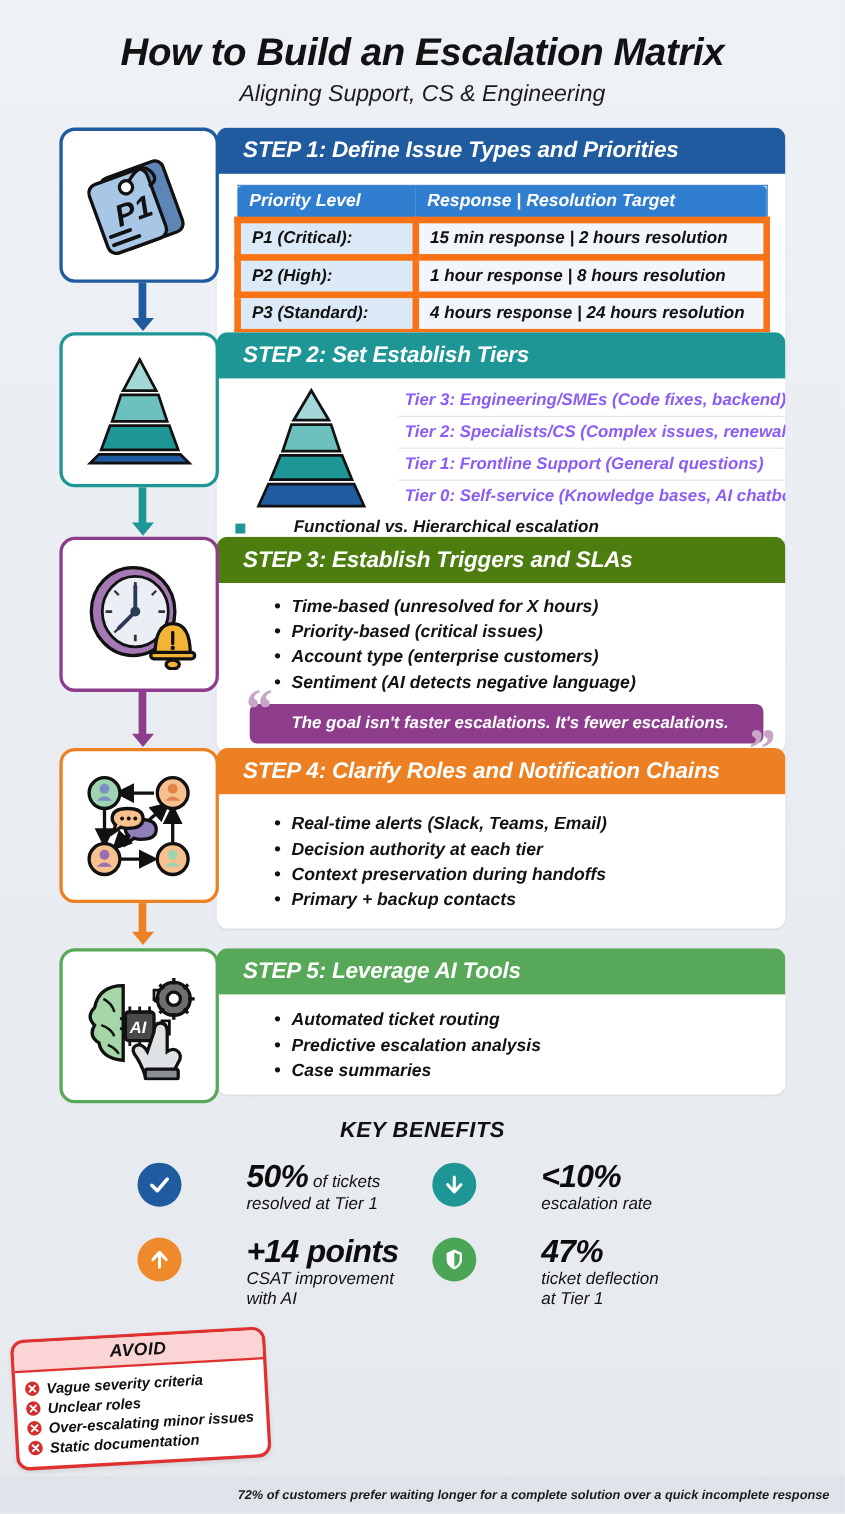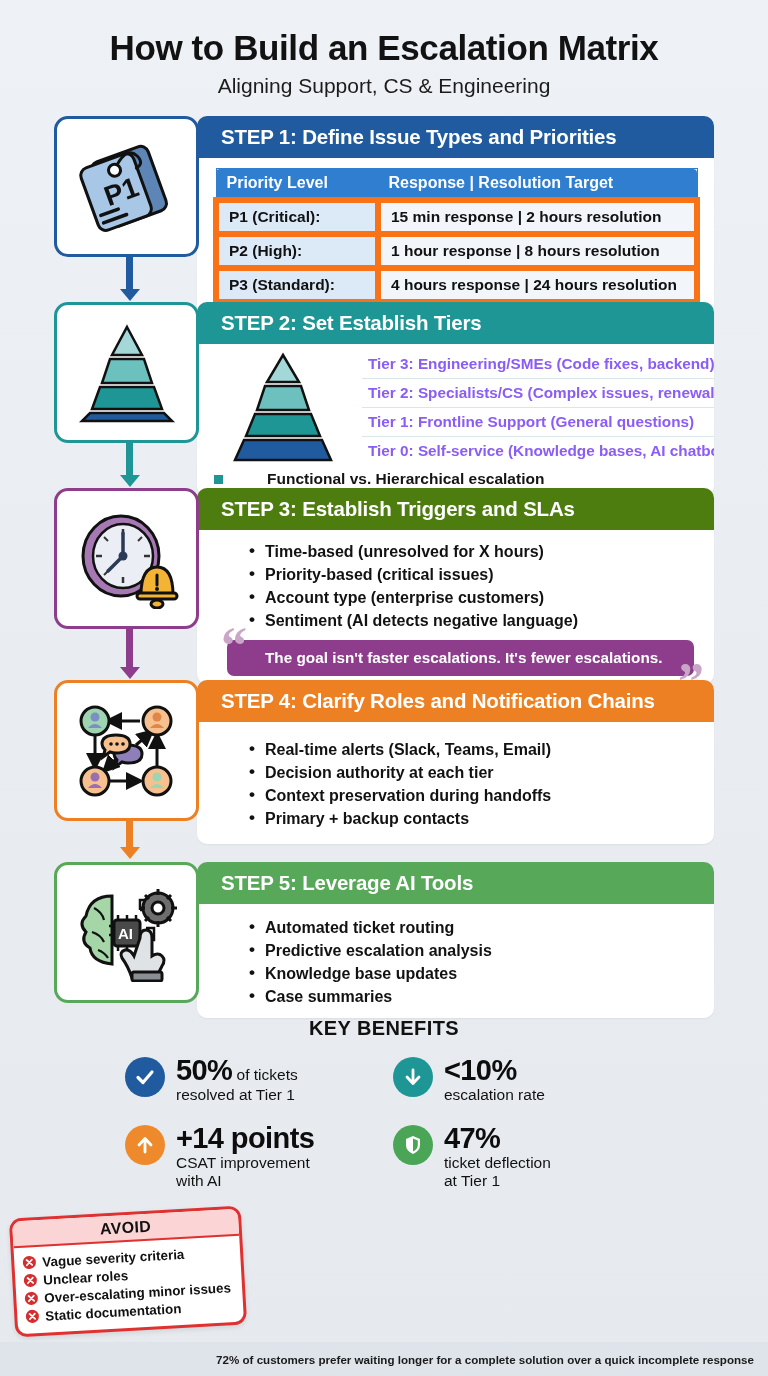--- a/index.html
+++ b/index.html
@@ -6,20 +6,21 @@
   html, body {
     width: 768px; height: 1376px;
     background: #eaeef2;
     font-family: "Liberation Sans", sans-serif;
     overflow: hidden;
   }
   .page {
     position: relative;
     width: 768px; height: 1376px;
     background: linear-gradient(180deg,#eef1f5 0%, #e9edf1 50%, #e6eaef 100%);
+    font-style: italic;
   }
 
   
   .title-wrap { padding-top: 28px; text-align: center; }
   .main-title {
     font-size: 35px; font-weight: 700; color: #121212;
     letter-spacing: -0.4px;
   }
   .sub-title {
     font-size: 21px; font-weight: 400; color: #1c1c1c;
@@ -158,21 +159,21 @@
     justify-content: center;
     column-gap: 18px; row-gap: 18px;
     margin-top: 14px;
   }
   .kb-item { display: flex; align-items: flex-start; gap: 11px; }
   .kb-icon {
     flex: 0 0 40px; width: 40px; height: 40px; border-radius: 50%;
     display: flex; align-items: center; justify-content: center;
     margin-top: 3px;
   }
-  .kb-text { line-height: 1.12; }
+  .kb-text { line-height: 1.12; margin-left: 48px; }
   .kb-big { font-size: 29px; font-weight: 700; color: #0d0d0d; letter-spacing: -0.6px; }
   .kb-inline { font-size: 15.5px; font-weight: 400; color: #111; letter-spacing: 0; }
   .kb-sub { font-size: 15.5px; font-weight: 400; color: #111; }
 
   
   .avoid {
     position: absolute;
     left: 12px; top: 1212px;
     width: 232px;
     background: #ffffff;
@@ -455,21 +456,20 @@
           <rect x="58" y="88" width="30" height="9" rx="2" fill="#8a8f94" stroke="#111" stroke-width="3"></rect>
         </svg>
       </div>
 
       <div class="card">
         <div class="card-header" style="background:#58a85a;">STEP 5: Leverage AI Tools</div>
         <div class="card-body" style="padding:10px 10px 10px 10px;">
           <ul class="dots" style="margin-left:42px;">
             <li>Automated ticket routing</li>
             <li>Predictive escalation analysis</li>
-            <li>Knowledge base updates</li>
             <li>Case summaries</li>
           </ul>
         </div>
       </div>
     </div>
 
   </div>
 
   <div>
     <div class="kb-title">KEY BENEFITS</div>

